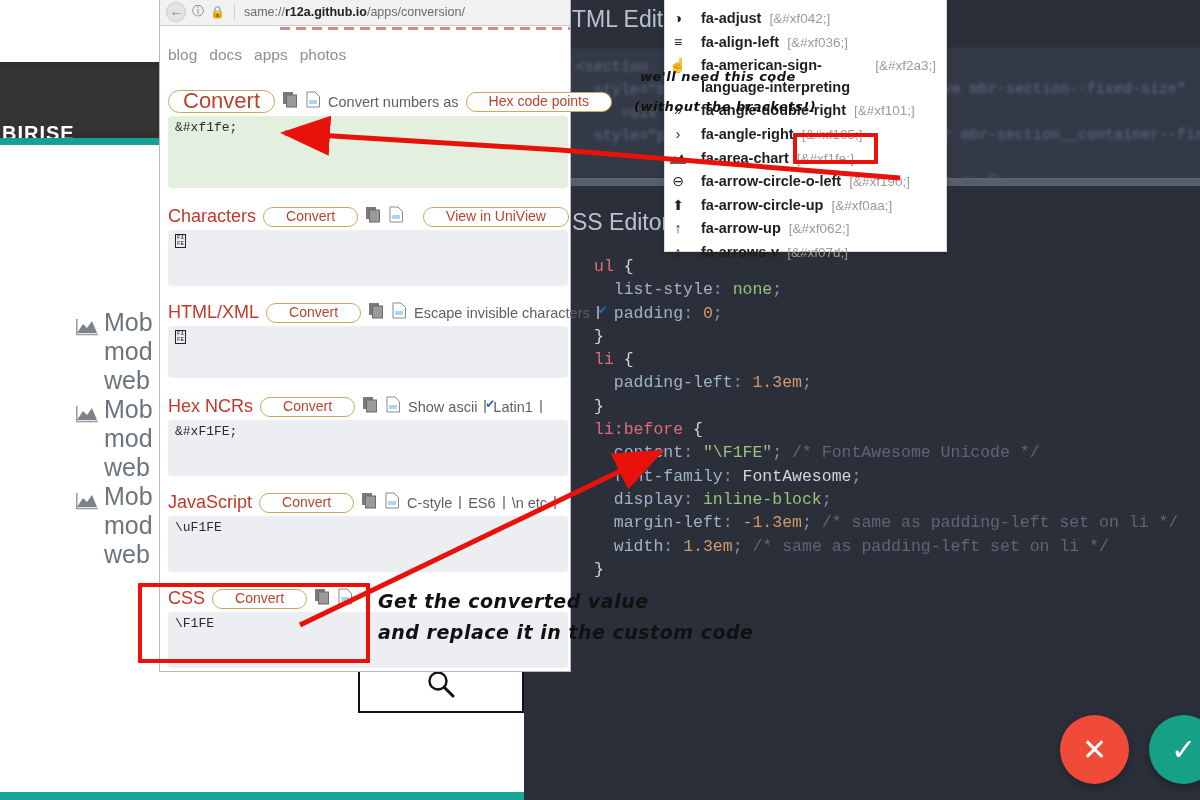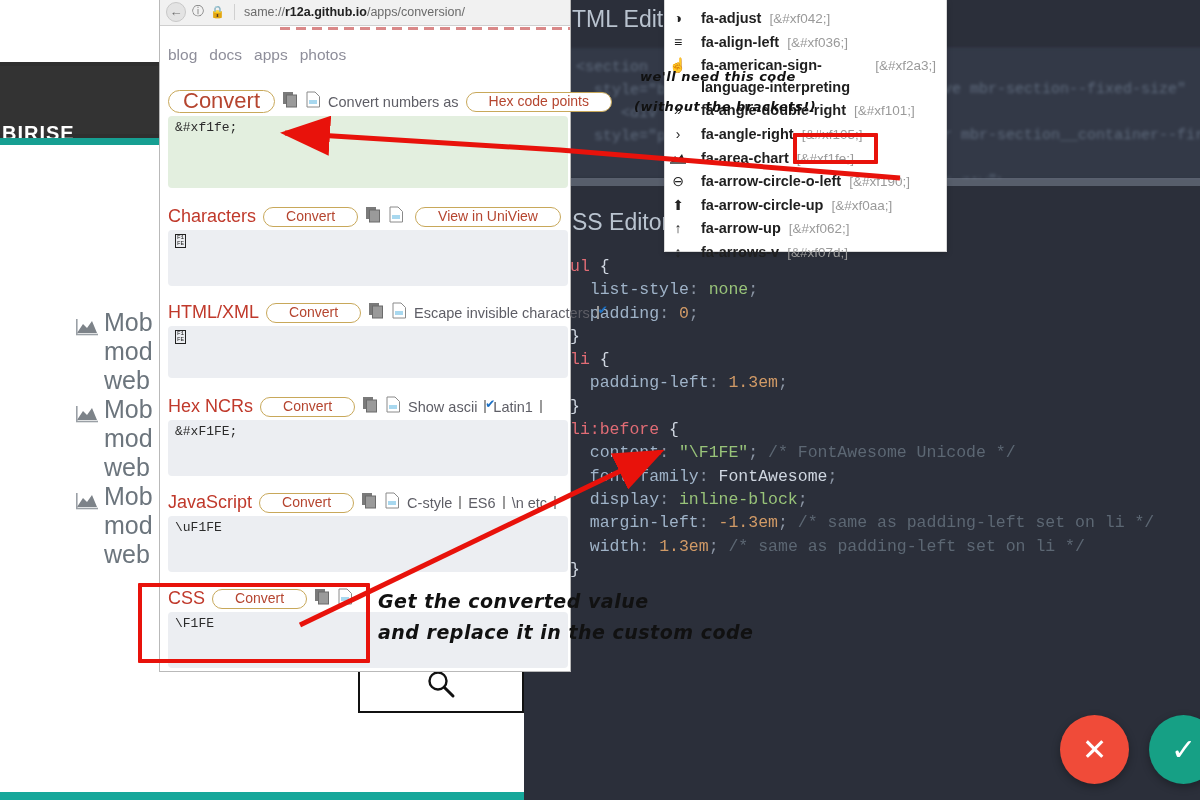--- a/index.html
+++ b/index.html
@@ -73,20 +73,21 @@
   .blur-code div { white-space: pre; }
   .blur-strip {
     position: absolute; left: 42px; top: 178px; width: 640px; height: 8px;
     background: #8e9aa8; opacity: .45;
   }
 
   .css-code {
     position: absolute; left: 570px; top: 255px; width: 518px;
     font-family: "Liberation Mono", monospace; font-size: 16.5px; line-height: 23.3px;
     white-space: pre;
+    padding-left: 24px;
   }
   .css-code .ln { display: block; }
   .tok-sel   { color: #e06c75; }
   .tok-prop  { color: #9fb3c8; }
   .tok-val   { color: #98c379; }
   .tok-num   { color: #d19a66; }
   .tok-str   { color: #98c379; }
   .tok-com   { color: #5c6773; margin-top: 33px; }
   .tok-punc  { color: #8a94a3; }
   .tok-plain { color: #cfd6e0; }
@@ -352,21 +353,21 @@
               <rect x="1" y="1" width="10" height="12" fill="#7a7a7a"></rect>
               <rect x="4.5" y="4" width="10" height="12" fill="#9a9a9a" stroke="#6b6b6b"></rect>
             </svg>
         </span>
         <span class="file-ico">
           <svg width="15" height="17" viewBox="0 0 15 17">
               <path d="M1 1 H9 L13.5 5.5 V16 H1 Z" fill="#fff" stroke="#8a8a8a"></path>
               <rect x="3" y="9" width="8" height="4" fill="#a8d8ef"></rect>
             </svg>
         </span>
-        <span class="pill" style="margin-left:4px">View in UniView</span>
+        <span class="pill" style="margin-left:12px">View in UniView</span>
       </div>
       <div class="ta h56"><span class="glyph-box">F1<br>FE</span></div>
     </div>
 
     <div class="sect" style="top:304px;">
       <div class="sect-head">
         <span class="sect-title">HTML/XML</span>
         <span class="pill">Convert</span>
         <span class="copy-ico">
           <svg width="17" height="17" viewBox="0 0 17 17">

